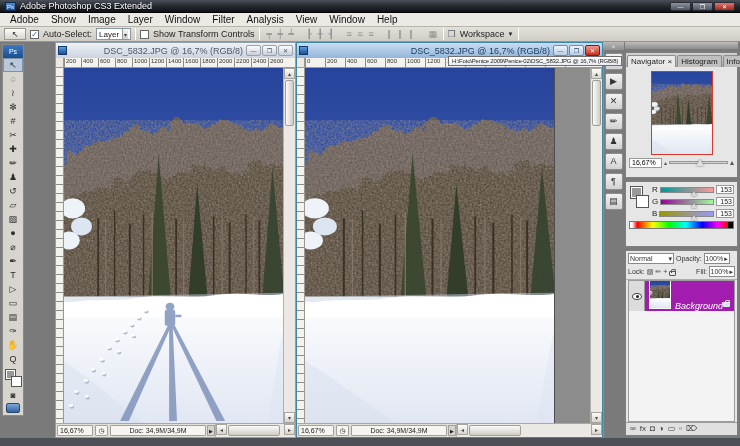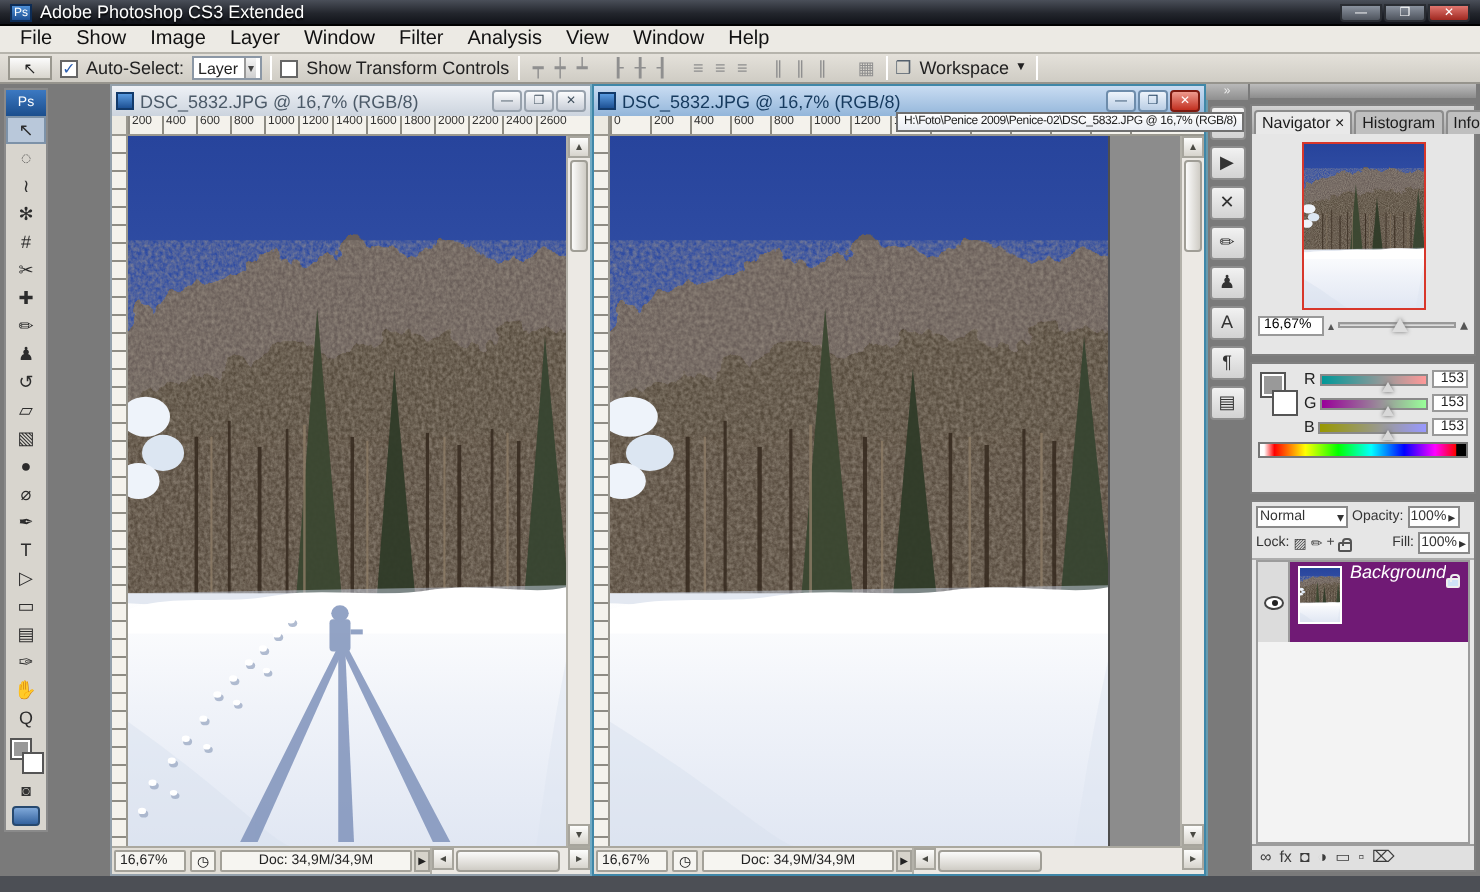--- a/index.html
+++ b/index.html
@@ -41,21 +41,21 @@
   .qmask{height:12px;text-align:center;font-size:8px;line-height:12px;color:#333;}
   .scrmode{height:10px;margin:1px 3px 0;background:linear-gradient(#7fa8d9,#33629e);border:1px solid #27496f;border-radius:2px;}
   
   .docwin{position:absolute;display:flex;flex-direction:column;background:#cfccc5;border:1px solid #93a0ab;}
   .win1{left:55px;top:0;width:241px;height:396px;z-index:2;}
   .win2{left:296px;top:0;width:307px;height:396px;z-index:3;border-color:#3f87a8;box-shadow:0 0 0 1px rgba(90,180,215,.55);}
   .dtitle{height:15px;display:flex;align-items:center;padding:0 2px;gap:3px;flex:0 0 auto;}
   .win1 .dtitle{background:linear-gradient(#eef1f6,#ccd4de);color:#4c5a68;}
   .win2 .dtitle{background:linear-gradient(#c9dcf2,#93b6da);color:#163a5e;}
   .dicon{width:9px;height:9px;background:linear-gradient(#5a9be0,#1d5194);border:1px solid #123a6b;flex:0 0 auto;}
-  .dtext{font-size:9px;white-space:nowrap;overflow:hidden;flex:1;}
+  .dtext{font-size:9px;white-space:nowrap;overflow:hidden;flex:1;text-align:right;}
   .dbtns{display:flex;gap:1px;flex:0 0 auto;}
   .dbtn{width:15px;height:11px;font-size:6px;line-height:10px;text-align:center;border-radius:2px;border:1px solid #7e8käll;}
   .win1 .dbtn{background:linear-gradient(#fbfcfd,#c9cfd8);border:1px solid #98a2ad;color:#40505e;}
   .win2 .dbtn{background:linear-gradient(#eef4fb,#b9cde4);border:1px solid #6d8cab;color:#1c3c5c;}
   .win2 .dbtn.close{background:linear-gradient(#ee9a8e,#c22f1f);border-color:#7e1a10;color:#fff;}
   .drulerrow{height:10px;display:flex;flex:0 0 auto;background:#f4f2ec;border-bottom:1px solid #9a988f;}
   .rcorner{width:8px;border-right:1px solid #9a988f;background:#eceae2;flex:0 0 auto;}
   .hruler{display:flex;overflow:hidden;flex:1;}
   .rtick{flex:0 0 auto;border-left:1px solid #8e8c84;font-size:6px;color:#333;padding-left:1px;height:10px;white-space:nowrap;}
   .win1 .rtick{width:17px;}
@@ -116,21 +116,21 @@
   .cval{width:18px;height:9px;background:#fff;border:1px solid #999;font-size:7px;text-align:right;padding:0 1px;}
   .ramp{height:8px;margin:2px 3px 3px;border:1px solid #777;background:linear-gradient(90deg,#fff 0 2%,#f00 7%,#ff0 22%,#0f0 38%,#0ff 54%,#00f 70%,#f0f 85%,#f00 95%,#000 95.5% 100%);}
   .layrow1{display:flex;align-items:center;gap:2px;padding:2px;font-size:7px;color:#333;flex:0 0 auto;}
   .blendbox{width:46px;height:11px;background:#fff;border:1px solid #8a8a8a;font-size:7px;display:flex;align-items:center;justify-content:space-between;padding:0 1px;}
   .valbox{width:26px;height:11px;background:#fff;border:1px solid #8a8a8a;font-size:7px;display:flex;align-items:center;justify-content:flex-end;padding:0 1px;gap:1px;}
   .lockrow{display:flex;align-items:center;gap:2px;padding:0 2px 2px;font-size:7px;color:#333;border-bottom:1px solid #adadad;flex:0 0 auto;}
   .lkicon{font-size:7px;color:#444;}
   .mlock{width:7px;height:5px;background:#e9e9e9;border:1px solid #555;border-radius:1px;position:relative;margin-top:3px;display:inline-block;}
   .mlock::before{content:"";position:absolute;left:1px;top:-3px;width:3px;height:3px;border:1px solid #555;border-bottom:none;border-radius:2px 2px 0 0;}
   .layerlist{flex:1;background:#f3f3f3;border:1px solid #9c9c9c;margin:0 2px;overflow:hidden;display:flex;flex-direction:column;}
-  .layeritem{height:40px;background:#701a75;display:flex;align-items:flex-start;flex:0 0 auto;}
+  .layeritem{height:30px;background:#a21caf;display:flex;align-items:flex-end;flex:0 0 auto;}
   .eyecell{width:16px;height:100%;background:#dcdcdc;border-right:1px solid #9c9c9c;display:flex;align-items:center;justify-content:center;flex:0 0 auto;}
   .eye{width:10px;height:7px;border-radius:50%;background:#fff;border:1px solid #444;position:relative;}
   .eye::after{content:"";position:absolute;left:3px;top:1px;width:3px;height:3px;border-radius:50%;background:#222;}
   .lthumb{margin:2px 4px;border:1px solid #fff;flex:0 0 auto;display:block;}
   .lname{flex:1;color:#fff;font-size:9px;font-style:italic;white-space:nowrap;overflow:hidden;}
   .laylock{margin-right:4px;}
   .laylock .mlock{background:#cfe2f7;border-color:#eee;}
   .laylock .mlock::before{border-color:#eee;}
   .layfoot{height:13px;border-top:1px solid #9c9c9c;background:#e0e0e0;display:flex;align-items:center;gap:4px;padding:0 4px;margin-top:0;flex:0 0 auto;}
   .lfi{font-size:8px;color:#3c3c3c;line-height:12px;}
@@ -249,21 +249,21 @@
     <div class="appicon">Ps</div>
     <span class="apptitle">Adobe Photoshop CS3 Extended</span>
     <div class="winbtns">
       <div class="wbtn">—</div>
       <div class="wbtn">❐</div>
       <div class="wbtn close">✕</div>
     </div>
   </div>
 
   <div class="menubar">
-      <span class="menuitem">File</span>
+      <span class="menuitem">Adobe</span>
       <span class="menuitem">Show</span>
       <span class="menuitem">Image</span>
       <span class="menuitem">Layer</span>
       <span class="menuitem">Window</span>
       <span class="menuitem">Filter</span>
       <span class="menuitem">Analysis</span>
       <span class="menuitem">View</span>
       <span class="menuitem">Window</span>
       <span class="menuitem">Help</span>
     </div>

